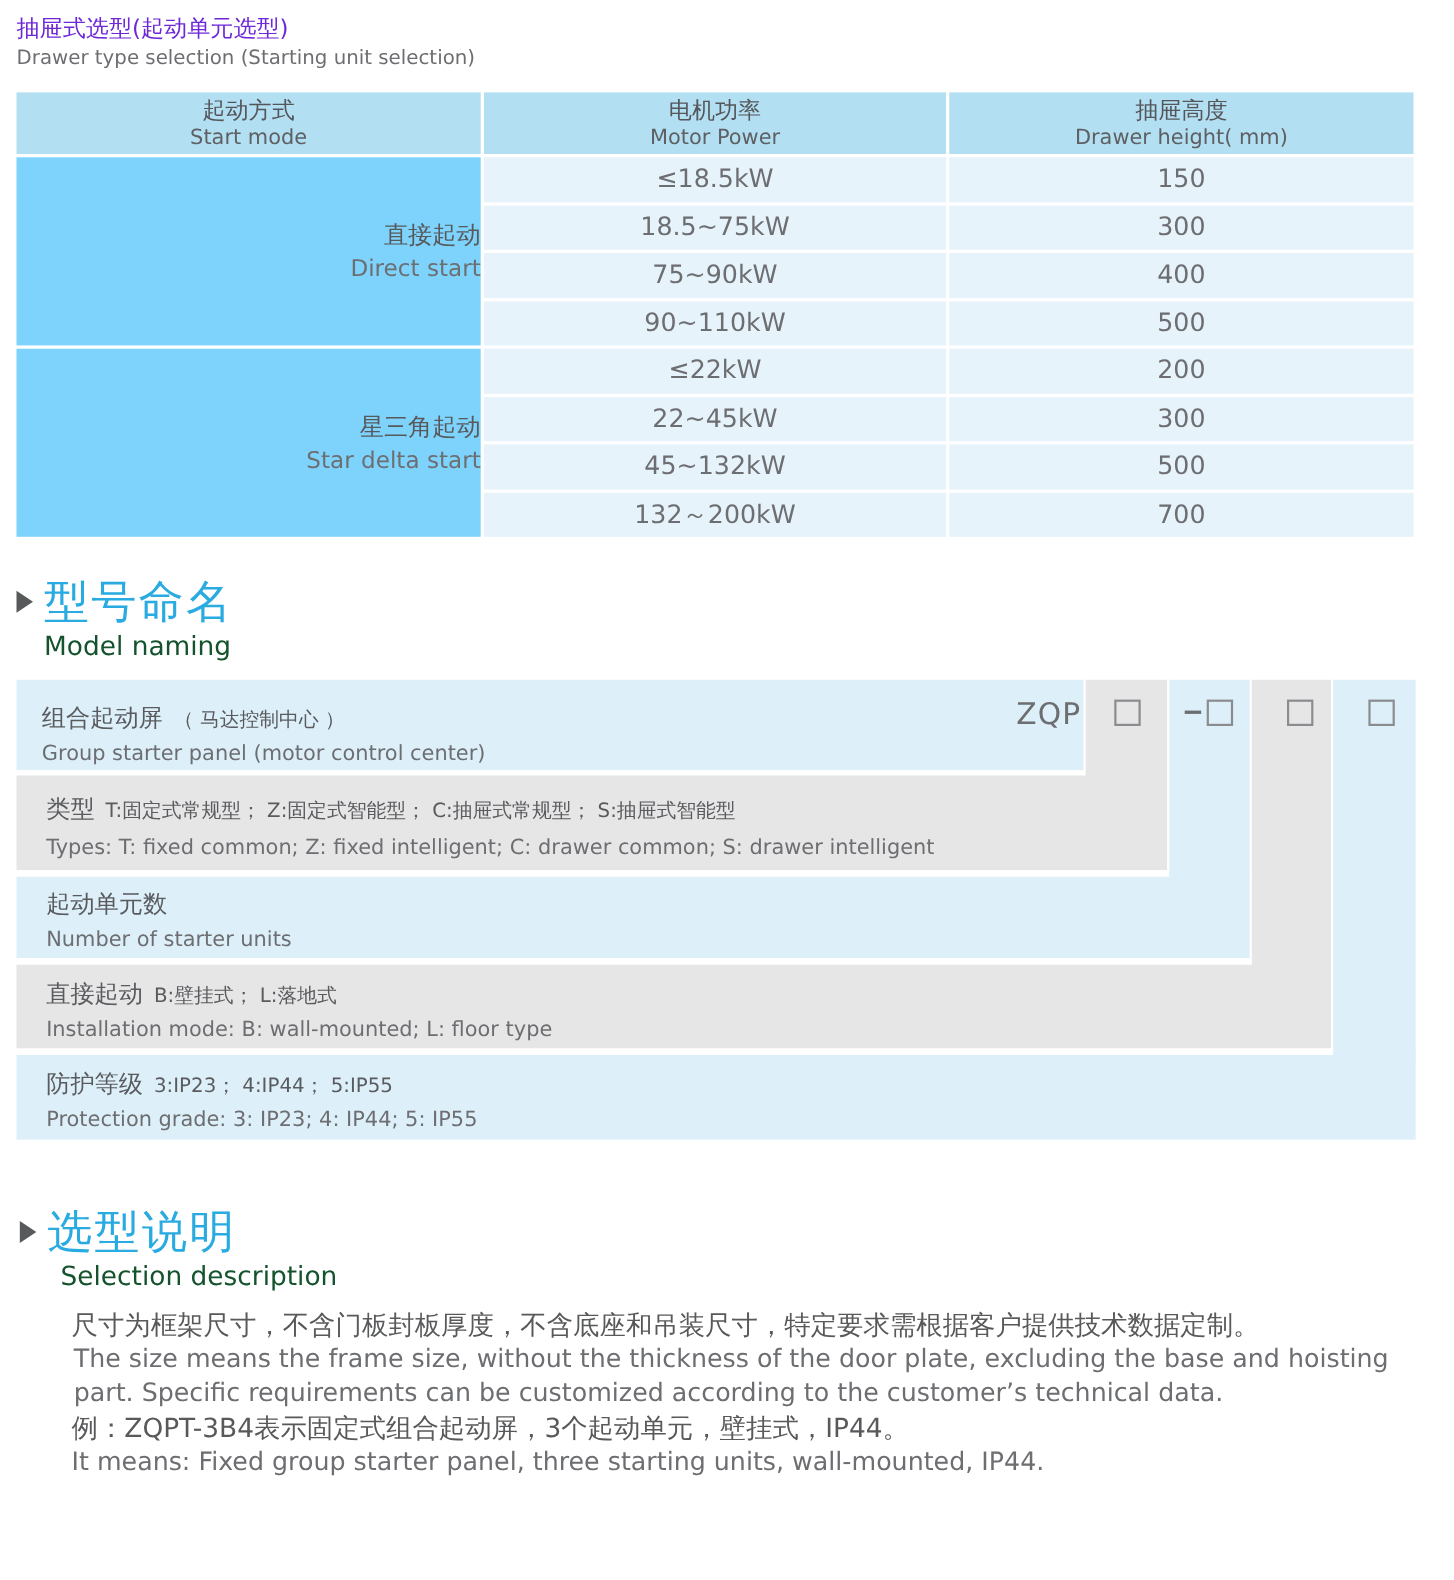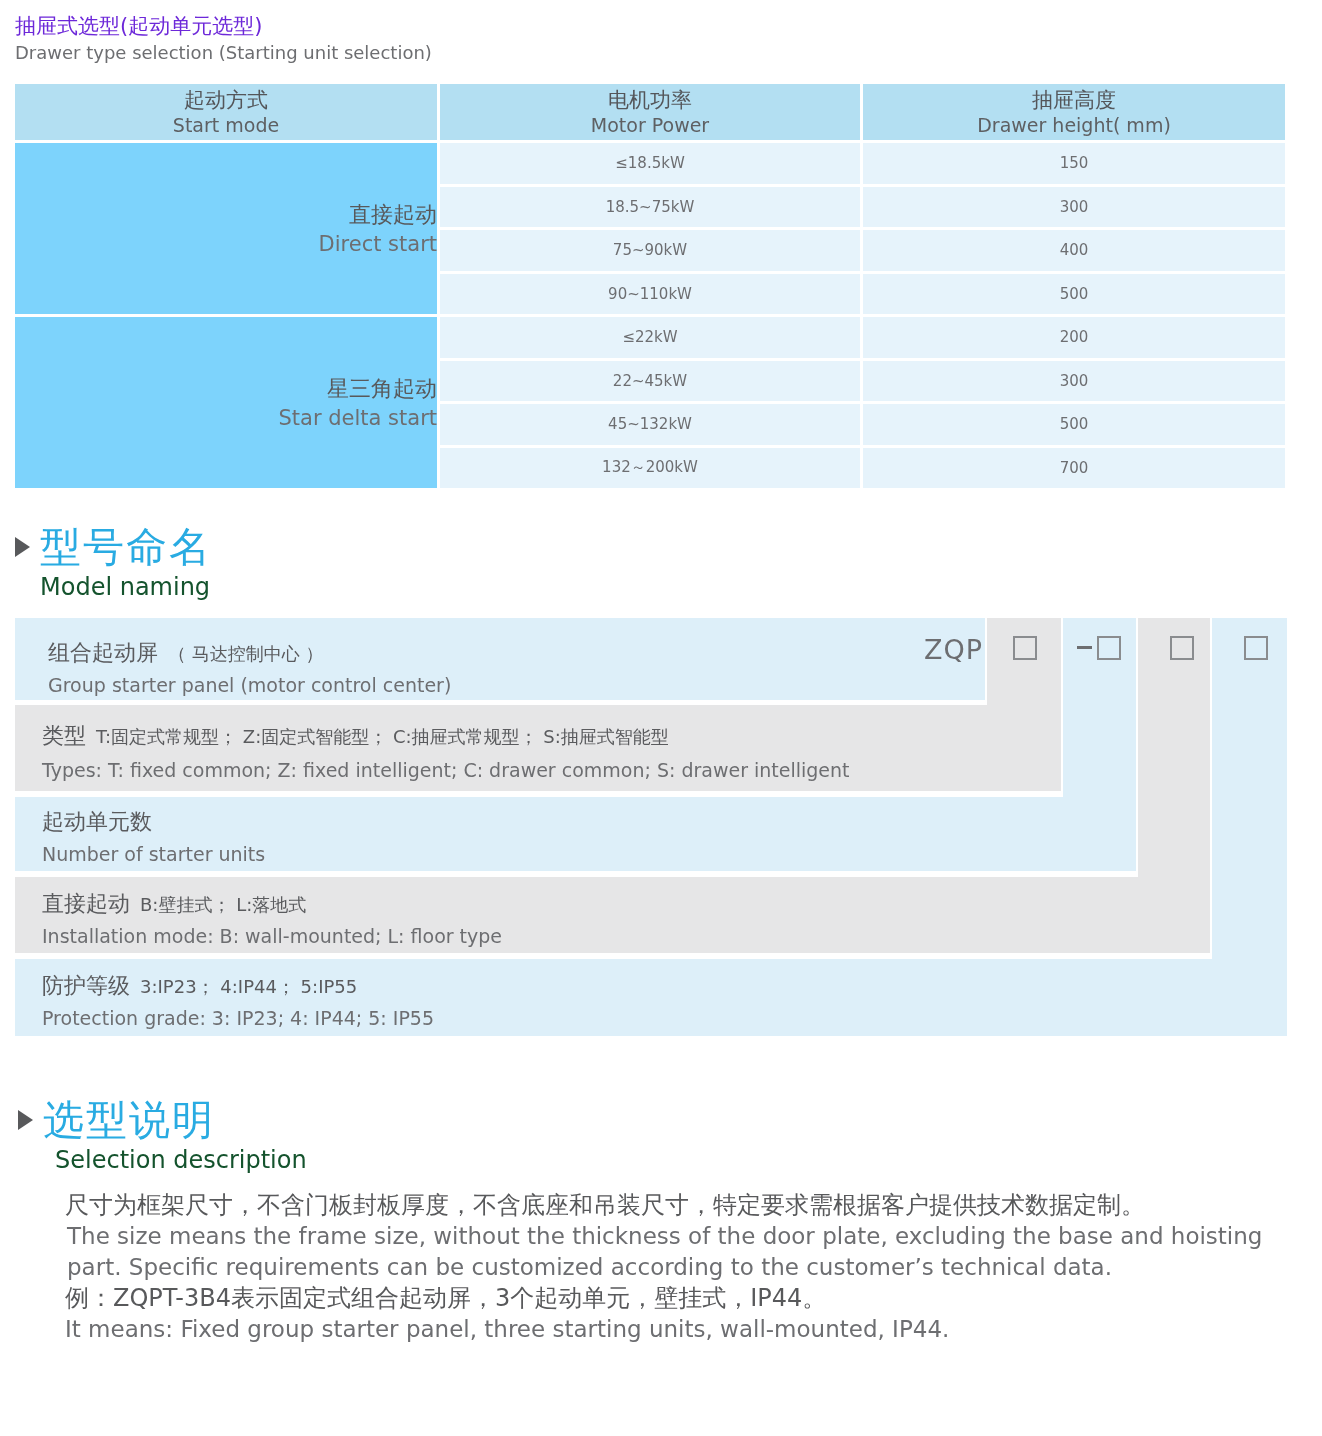--- a/index.html
+++ b/index.html
@@ -18,21 +18,21 @@
     display:grid;grid-template-columns:422px 420px 1fr;
     grid-template-rows:56px repeat(8,40.5px);gap:3px;background:#ffffff;
   }
   .th{
     background:#b3dff2;display:flex;flex-direction:column;align-items:center;justify-content:center;
   }
   .th .zh{font-size:21px;color:#54565a;line-height:26px;}
   .th .en{font-size:19px;color:#5e6063;line-height:24px;}
   .td{
     background:#e6f3fb;display:flex;align-items:center;justify-content:center;
-    font-size:15px;color:#6d6e71;
+    font-size:23px;color:#6d6e71;
   }
   .group-cell{
     background:#7dd3fc;display:flex;flex-direction:column;align-items:flex-end;justify-content:center;
   }
   .group-cell .zh{font-size:22px;color:#58595b;line-height:30px;}
   .group-cell .en{font-size:21px;color:#6d6e71;line-height:28px;}
 
   
   .sec-head{position:absolute;left:15px;}
   .sec-head .row1{display:flex;align-items:center;}
@@ -117,21 +117,21 @@
     <div class="en">Model naming</div>
   </div>
 
   <div class="diagram">
 
     <div class="stripe gray" style="left:972px;top:0;width:74px;height:90px;"></div>
     <div class="stripe blue" style="left:1048px;top:0;width:73px;height:182px;"></div>
     <div class="stripe gray" style="left:1123px;top:0;width:72px;height:262px;"></div>
     <div class="stripe blue" style="left:1197px;top:0;width:75px;height:344px;"></div>
 
-    <div class="band blue" style="left:0;top:0;width:970px;height:82px;padding:20px 0 0 33px;box-sizing:border-box;">
+    <div class="band blue" style="left:0;top:0;width:970px;height:82px;padding:20px 0 0 23px;box-sizing:border-box;">
       <div class="mn-zh">
         <span class="main">组合起动屏</span><span class="note">（ 马达控制中心 ）</span>
       </div>
       <div class="mn-en" style="margin-top:6px;">Group starter panel (motor control center)</div>
     </div>
 
     <div class="band gray" style="left:0;top:87px;width:1046px;height:86px;padding:16px 0 0 27px;box-sizing:border-box;">
       <div class="mn-zh">
         <span class="main">类型</span><span class="note">T:固定式常规型； Z:固定式智能型； C:抽屉式常规型； S:抽屉式智能型</span>
       </div>

